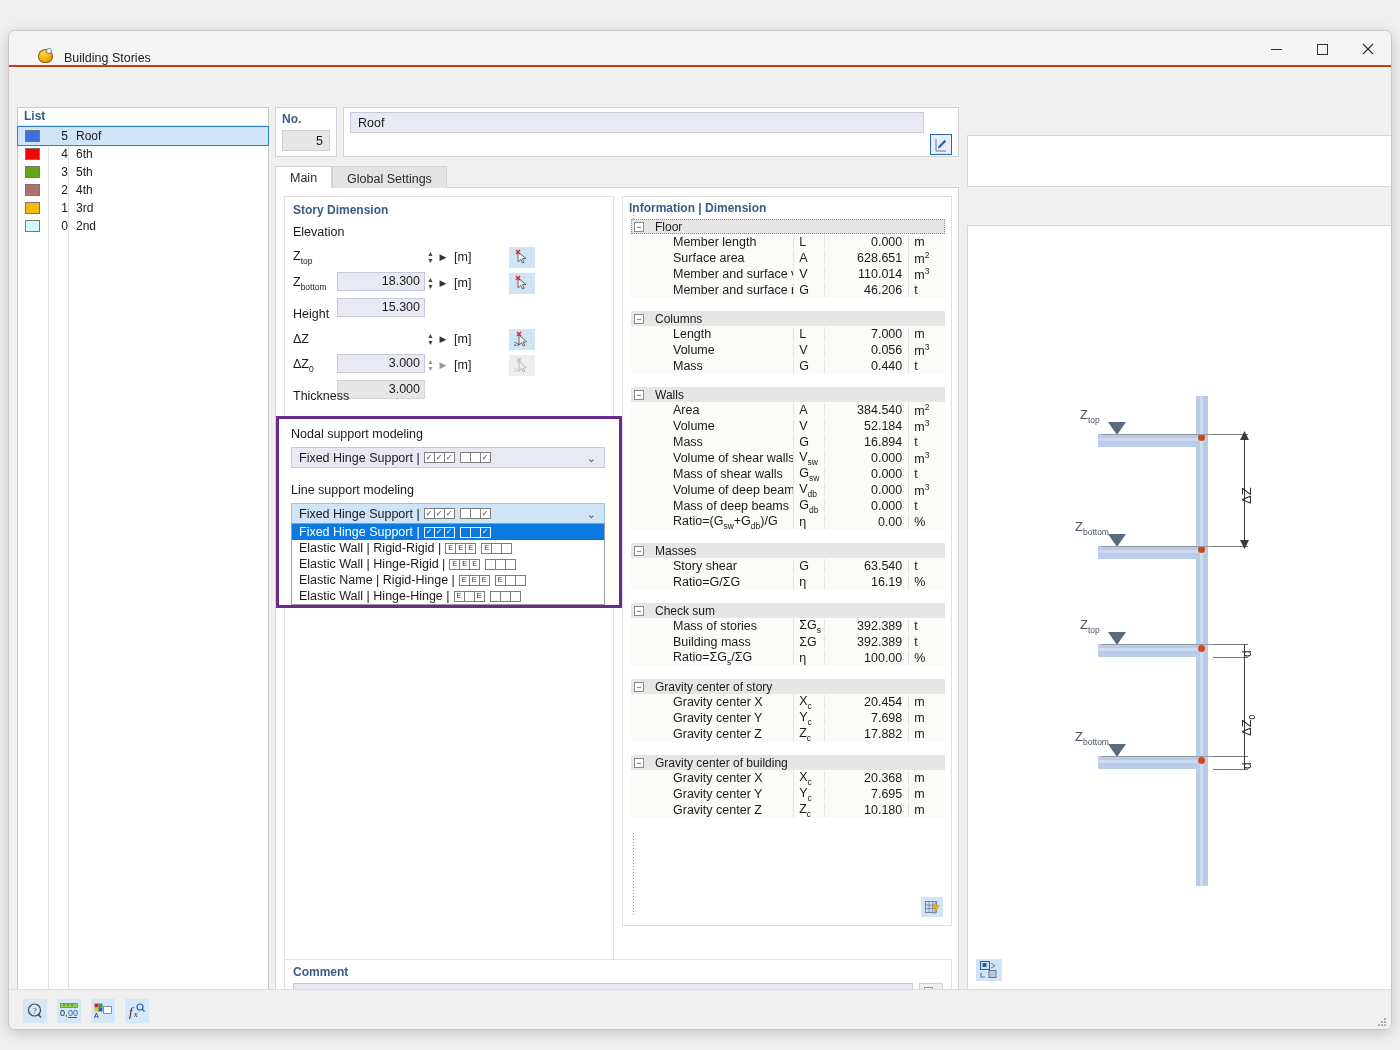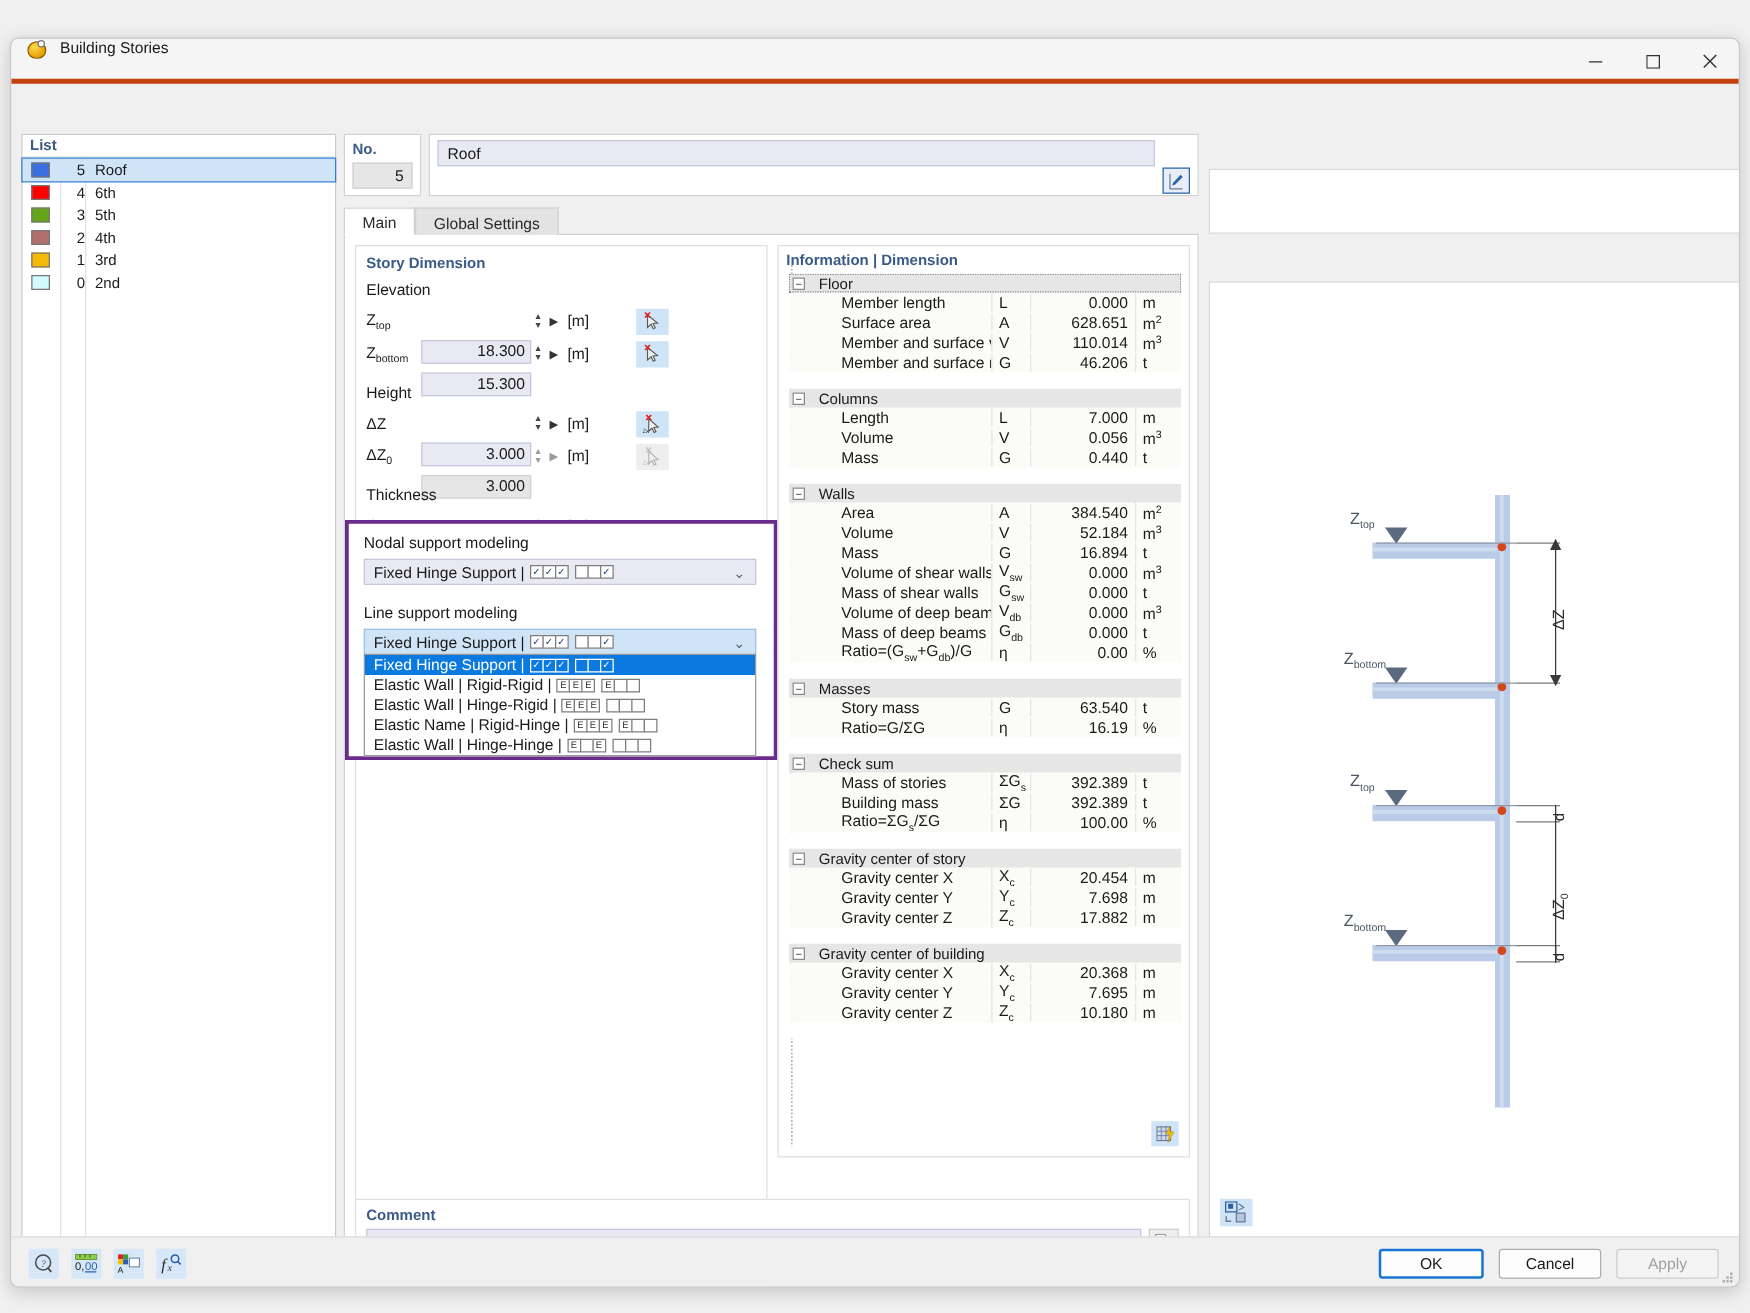--- a/index.html
+++ b/index.html
@@ -17,23 +17,24 @@
     width: 1384px; height: 1000px;
     background: #f0f0f0;
     border: 1px solid #c8c8c8;
     border-radius: 7px;
     box-shadow: 0 3px 14px rgba(0,0,0,.18);
     overflow: hidden;
   }
   
   .titlebar {
     height: 36px; background: #f5f5f5;
-    display: flex; align-items: flex-start;
-    border-bottom: 4px solid #c2410c;
+    display: flex; align-items: flex-end;
+    border-bottom: 2px solid #c2410c;
     position: relative;
+    padding-left: 16px;
   }
   .titlebar .app-icon {
     width: 18px; height: 18px; margin-left: 12px; margin-right: 9px;
     position: relative;
   }
   .app-icon .disc {
     position: absolute; left: 1px; top: 2px;
     width: 15px; height: 14px; border-radius: 50% 50% 45% 45%;
     background: radial-gradient(circle at 35% 30%, #ffd84a, #e8a005 70%, #b97b02);
     border: 1px solid #8a5c00;
@@ -647,21 +648,21 @@
                 <div class="dsym">η</div>
                 <div class="dval">0.00</div>
                 <div class="dunit">%</div>
               </div>
               <div class="spacer-row"></div>
               <div class="grp-row">
                 <span class="pm">−</span>
                 <span class="gname">Masses</span>
               </div>
               <div class="drow">
-                <div class="dname">Story mass</div>
+                <div class="dname">Story shear</div>
                 <div class="dsym">G</div>
                 <div class="dval">63.540</div>
                 <div class="dunit">t</div>
               </div>
               <div class="drow">
                 <div class="dname">Ratio=G/ΣG</div>
                 <div class="dsym">η</div>
                 <div class="dval">16.19</div>
                 <div class="dunit">%</div>
               </div>
@@ -867,25 +868,20 @@
         </div>
         <div class="sb-btn">
           <svg width="18" height="16" viewBox="0 0 18 16">
               <text x="1" y="13" font-size="13" font-family="Liberation Serif, serif" font-style="italic" fill="#2a2a2a">f</text>
               <text x="6" y="14" font-size="8" font-family="Liberation Serif, serif" font-style="italic" fill="#2a2a2a">x</text>
               <circle cx="12" cy="4" r="3" fill="none" stroke="#2a5db0" stroke-width="1.2"></circle>
               <line x1="14" y1="6" x2="16.5" y2="8.5" stroke="#2a5db0" stroke-width="1.3"></line>
             </svg>
         </div>
       </div>
-      <div class="sb-right">
-        <div class="btn primary">OK</div>
-        <div class="btn">Cancel</div>
-        <div class="btn disabled">Apply</div>
-      </div>
       <div class="gripper">
         <i style="left:7px;top:0"></i>
           <i style="left:4px;top:3px"></i>
           <i style="left:7px;top:3px"></i>
         <i style="left:1px;top:6px"></i>
           <i style="left:4px;top:6px"></i>
           <i style="left:7px;top:6px"></i>
       </div>
     </div>
 

